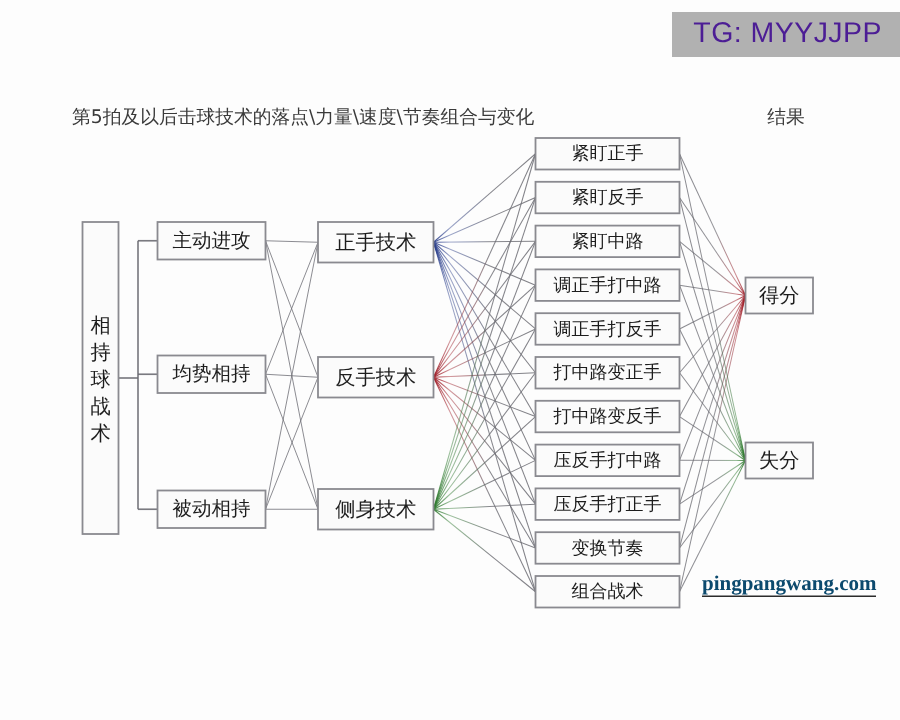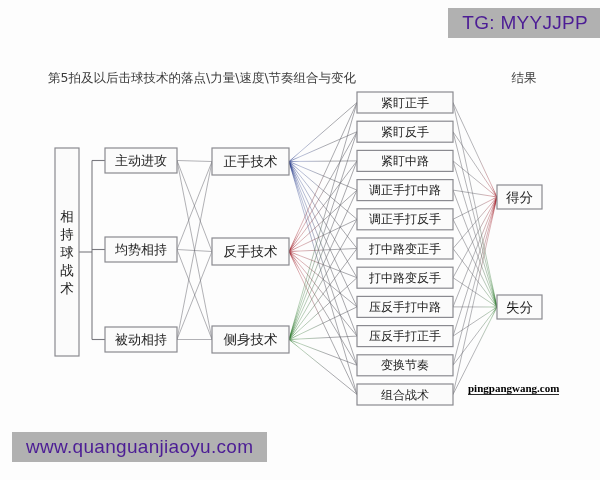--- a/index.html
+++ b/index.html
@@ -50,22 +50,22 @@
     height: 30px;
     padding: 0 14px;
     font-size: 19px;
   }
   #wm-ppw {
     position: absolute;
     left: 468px;
     top: 382px;
     font-family: "Liberation Serif", serif;
     font-weight: bold;
-    font-size: 11px;
-    color: #000000;
+    font-size: 14px;
+    color: #0c4a6e;
     white-space: nowrap;
   }
   #wm-ppw .ul {
     border-bottom: 1.5px solid #2b2b2b;
   }
 </style>
 </head>
 <body>
 
 <div id="stage">
@@ -570,16 +570,15 @@
           <text x="519.5" y="307.5" text-anchor="middle" dominant-baseline="middle" font-family="&quot;DejaVu Sans&quot;, sans-serif" font-size="13.5" fill="#1d1d1d">失分</text>
         </g>
       </g>
     <g id="titles">
         <text x="48" y="82" font-family="&quot;DejaVu Sans&quot;, sans-serif" font-size="12.5" fill="#3a3a3a">第5拍及以后击球技术的落点\力量\速度\节奏组合与变化</text>
         <text x="524" y="82" text-anchor="middle" font-family="&quot;DejaVu Sans&quot;, sans-serif" font-size="12.5" fill="#3a3a3a">结果</text>
       </g>
   </svg>
 
   <div class="wm" id="wm-tg">TG: MYYJJPP</div>
-  <div class="wm" id="wm-bottom">www.quanguanjiaoyu.com</div>
   <div id="wm-ppw"><span class="ul">pingpangwang.com</span></div>
 
 </div>
 
 </body></html>

